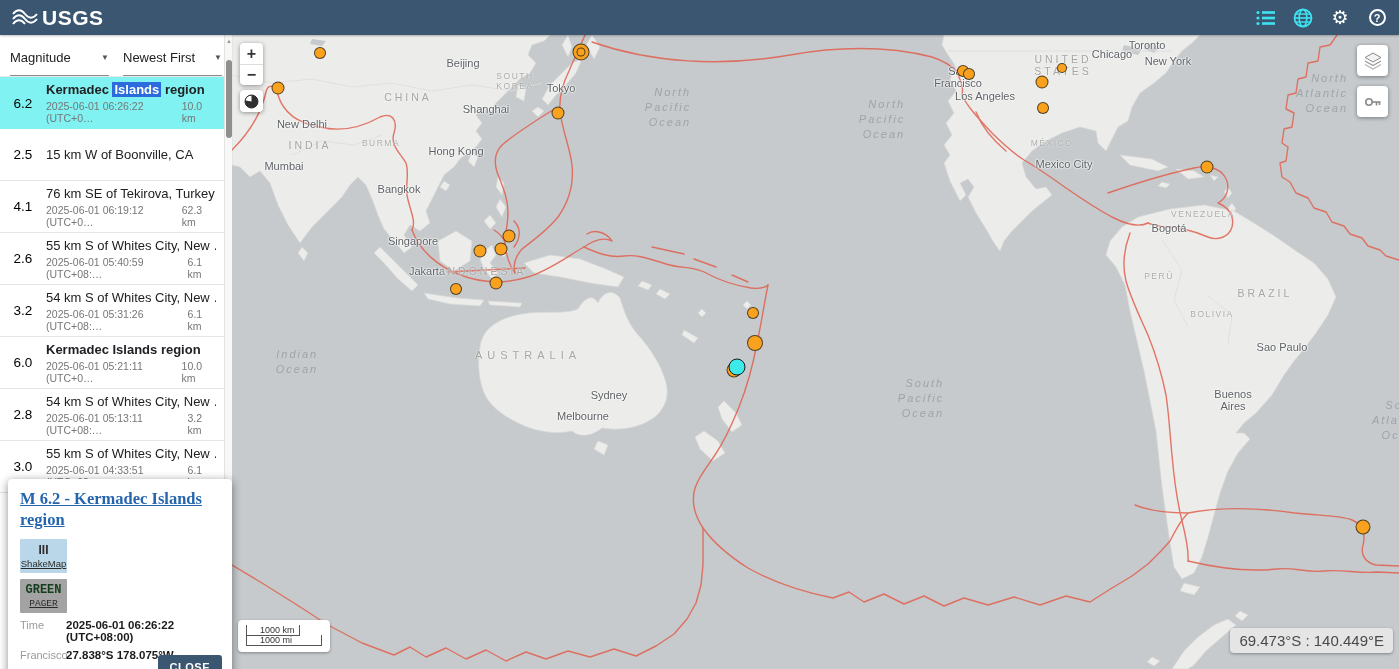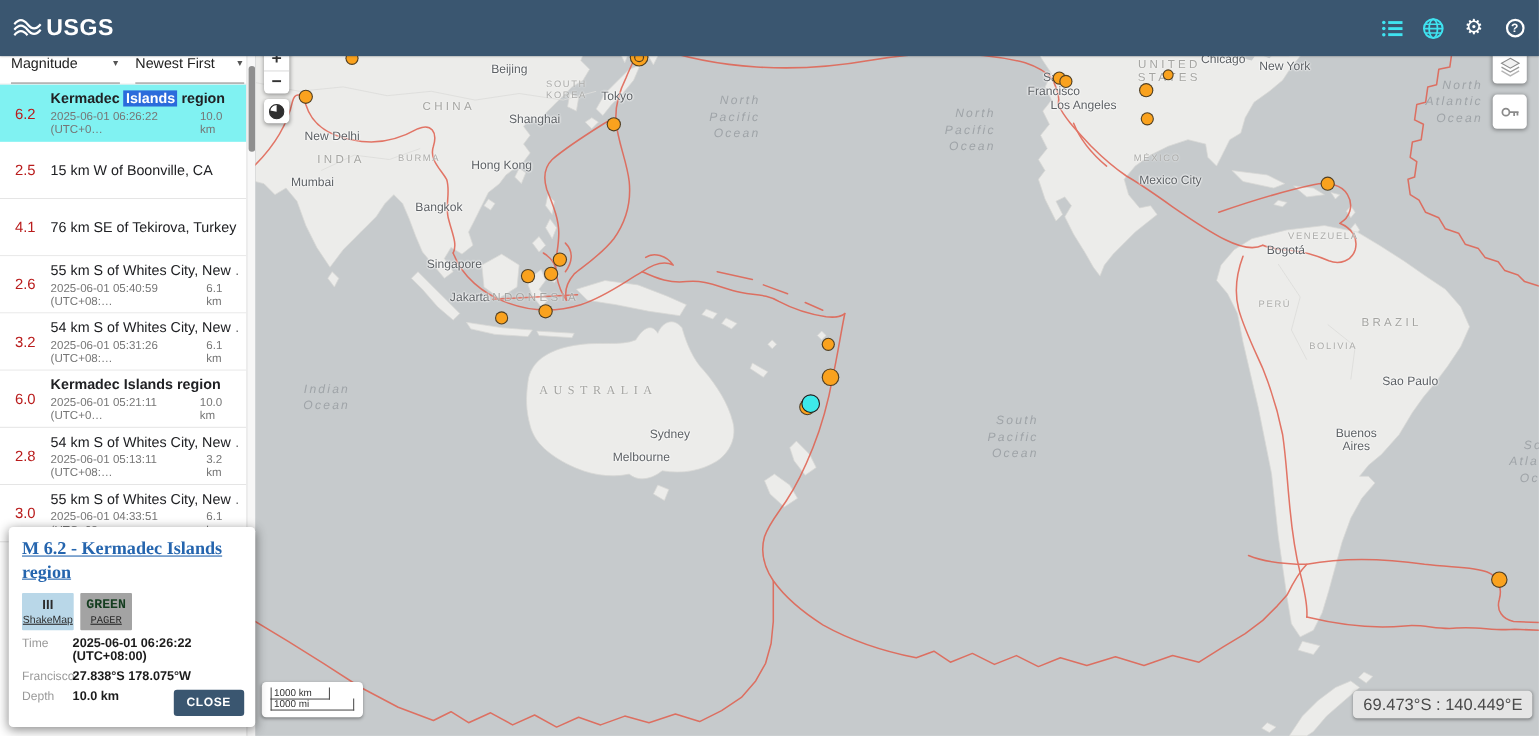--- a/index.html
+++ b/index.html
@@ -1,41 +1,41 @@
 <!DOCTYPE html>
 <html style="--quake: #FAA21E; --selq: #3DE9E9; --ocean: #C6CACC;"><head>
 <meta charset="utf-8">
 <style>
   html,body{margin:0;padding:0;width:1399px;height:669px;overflow:hidden;
     font-family:"Liberation Sans","DejaVu Sans",sans-serif;background:#fff;position:relative;}
   *{box-sizing:border-box;}
 
   
-  .hdr{position:absolute;left:0;top:0;width:1399px;height:51px;background:#3a5670;
+  .hdr{position:absolute;left:0;top:0;width:1399px;height:35px;background:#3a5670;
     display:flex;align-items:center;justify-content:space-between;padding:0 12px;z-index:30;
     box-shadow:0 1px 2px rgba(0,0,0,.25);}
   .logo{display:flex;align-items:center;gap:4px;color:#fff;}
   .logo-txt{font-size:21px;font-weight:bold;letter-spacing:.5px;}
   .hicons{display:flex;align-items:center;gap:17px;}
   .hic{width:20px;height:20px;display:flex;align-items:center;justify-content:center;cursor:pointer;}
   .helpc{width:17px;height:17px;border:2px solid #fff;border-radius:50%;color:#fff;
     font-size:11px;font-weight:bold;display:flex;align-items:center;justify-content:center;}
   .gear{color:#fff;font-size:19px;line-height:1;}
 
   
   .sidebar{position:absolute;left:0;top:35px;width:232px;height:634px;background:#fff;overflow:hidden;}
   .sortbar{height:42px;padding:7px 10px 0 10px;display:flex;gap:14px;border-bottom:1px solid #e8e8e8;}
   .sel-ctl{flex:1;border-bottom:1px solid #8a8a8a;font-size:13px;color:#222;
     padding:3px 0 6px 0;display:flex;justify-content:space-between;align-items:center;cursor:pointer;}
   .sel-arrow{font-size:8px;color:#555;}
   .qlist{position:absolute;left:0;top:42px;right:8px;bottom:0;}
   .qrow{height:52px;display:flex;align-items:center;border-bottom:1px solid #e5e5e5;
     background:#fff;cursor:pointer;}
   .qrow.sel{background:#80f2f2;border-bottom:none;}
-  .qmag{width:46px;text-align:center;font-size:13.5px;color:#b91c1c;flex:none;}
+  .qmag{width:46px;text-align:center;font-size:13.5px;color:#000000;flex:none;}
   .qmain{flex:1;min-width:0;padding-right:8px;}
   .qtitle{font-size:13px;color:#202124;white-space:nowrap;overflow:hidden;}
   .qtitle.b{font-weight:bold;}
   .qtitle .hl{background:#2b6bdb;color:#fff;padding:0 2px;}
   .qsub{font-size:10.5px;color:#767676;display:flex;margin-top:3px;}
   .qdepth{margin-left:auto;}
   .sbar{position:absolute;right:0;top:0;width:8px;bottom:0;background:#f7f7f7;border-left:1px solid #e3e3e3;}
   .sbar .up{position:absolute;top:3px;left:0;width:8px;text-align:center;font-size:6px;color:#9a9a9a;}
   .sbar .thumb{position:absolute;left:1px;top:25px;width:6px;height:78px;background:#8f8f8f;border-radius:3px;cursor:pointer;}
 
@@ -62,32 +62,32 @@
   .globebtn{position:absolute;left:8px;top:55px;width:23px;height:22px;background:#fff;border-radius:4px;
     box-shadow:0 1px 4px rgba(0,0,0,.4);display:flex;align-items:center;justify-content:center;cursor:pointer;}
   .sqbtn{position:absolute;width:31px;height:31px;background:#fff;border-radius:4px;
     box-shadow:0 1px 4px rgba(0,0,0,.4);display:flex;align-items:center;justify-content:center;cursor:pointer;}
   .layersbtn{right:11px;top:10px;}
   .keybtn{right:11px;top:51px;}
 
   .scalebox{position:absolute;left:6px;bottom:17px;background:#fff;border-radius:4px;
     box-shadow:0 1px 3px rgba(0,0,0,.35);padding:5px 8px 6px 8px;}
   .scl{font-size:9px;color:#333;border:1px solid #555;border-top:none;height:11px;
-    line-height:10px;padding:0 2px;white-space:nowrap;}
+    line-height:10px;padding:0 13px;white-space:nowrap;}
   .scl.km{width:54px;}
   .scl.mi{width:76px;margin-top:-1px;}
   .coords{position:absolute;right:6px;bottom:16px;background:#e5e5e5;border-radius:4px;
     box-shadow:0 1px 3px rgba(0,0,0,.35);font-size:15px;color:#4a4a4a;padding:4px 9px;}
 
   
   .popup{position:absolute;left:8px;top:479px;width:224px;min-height:182px;background:#fff;border-radius:4px;
     box-shadow:0 2px 10px rgba(0,0,0,.45);z-index:40;padding:10px 12px 10px 12px;}
   .ptitle{font-family:"Liberation Serif","DejaVu Serif",serif;font-weight:bold;font-size:16.5px;
     color:#2565ae;text-decoration:underline;line-height:1.25;cursor:pointer;}
-  .badges{display:flex;gap:6px;margin-top:9px;}
+  .badges{display:flex;gap:6px;margin-top:9px;flex-direction:column;}
   .badge{width:47px;height:34px;display:flex;flex-direction:column;align-items:center;justify-content:center;
     font-size:9.5px;color:#2b2b2b;cursor:pointer;border-radius:1px;}
   .badge .bv{font-size:12px;font-weight:bold;}
   .badge .bl{text-decoration:underline;margin-top:1px;}
   .badge.shake{background:#b9d7e8;}
   .badge.pager{background:#a3a3a3;font-family:Liberation Mono, monospace;}
   .badge.pager .bv{color:#143d1f;}
   .prow{display:flex;margin-top:6px;font-size:11px;}
   .prow .pl{width:46px;color:#9a9a9a;flex:none;}
   .prow .pv{color:#1b1b1b;font-weight:bold;font-size:11.5px;}
@@ -158,20 +158,24 @@
       <div class="qrow">
         <div class="qmag">2.5</div>
         <div class="qmain">
           <div class="qtitle">15 km W of Boonville, CA</div>
         </div>
       </div>
       <div class="qrow">
         <div class="qmag">4.1</div>
         <div class="qmain">
           <div class="qtitle">76 km SE of Tekirova, Turkey</div>
+          <div class="qsub">
+            <span class="qtime">2025-06-01 06:19:12 (UTC+0…</span>
+            <span class="qdepth">62.3 km</span>
+          </div>
         </div>
       </div>
       <div class="qrow">
         <div class="qmag">2.6</div>
         <div class="qmain">
           <div class="qtitle">55 km S of Whites City, New …</div>
           <div class="qsub">
             <span class="qtime">2025-06-01 05:40:59 (UTC+08:…</span>
             <span class="qdepth">6.1 km</span>
           </div>
@@ -341,21 +345,21 @@
       <div class="mlabel city" style="left: 937px; top: 193px;">Bogotá</div>
       <div class="mlabel city" style="left: 1050px; top: 312px;">Sao Paulo</div>
       <div class="mlabel city" style="left: 1001px; top: 365px;">Buenos
 Aires</div>
       <div class="mlabel country" style="left: 176px; top: 62px;">CHINA</div>
       <div class="mlabel country" style="left: 78px; top: 110px;">INDIA</div>
       <div class="mlabel country-sm" style="left: 149px; top: 108px;">BURMA</div>
       <div class="mlabel country-sm" style="left: 283px; top: 46px;">SOUTH
 KOREA</div>
       <div class="mlabel country" style="left: 252px; top: 236px;">INDONESIA</div>
-      <div class="mlabel country-lg" style="left: 312px; top: 320px; font-family: Liberation Serif, serif;">AUSTRALIA</div>
+      <div class="mlabel country-lg" style="left: 296px; top: 320px;">AUSTRALIA</div>
       <div class="mlabel country" style="left: 831px; top: 30px;">UNITED
 STATES</div>
       <div class="mlabel country-sm" style="left: 820px; top: 108px;">MÉXICO</div>
       <div class="mlabel country-sm" style="left: 971px; top: 179px;">VENEZUELA</div>
       <div class="mlabel country-sm" style="left: 927px; top: 241px;">PERÚ</div>
       <div class="mlabel country" style="left: 1033px; top: 258px;">BRAZIL</div>
       <div class="mlabel country-sm" style="left: 980px; top: 279px;">BOLIVIA</div>
       <div class="mlabel ocean" style="left: 436px; top: 72px;">North
 Pacific
 Ocean</div>

